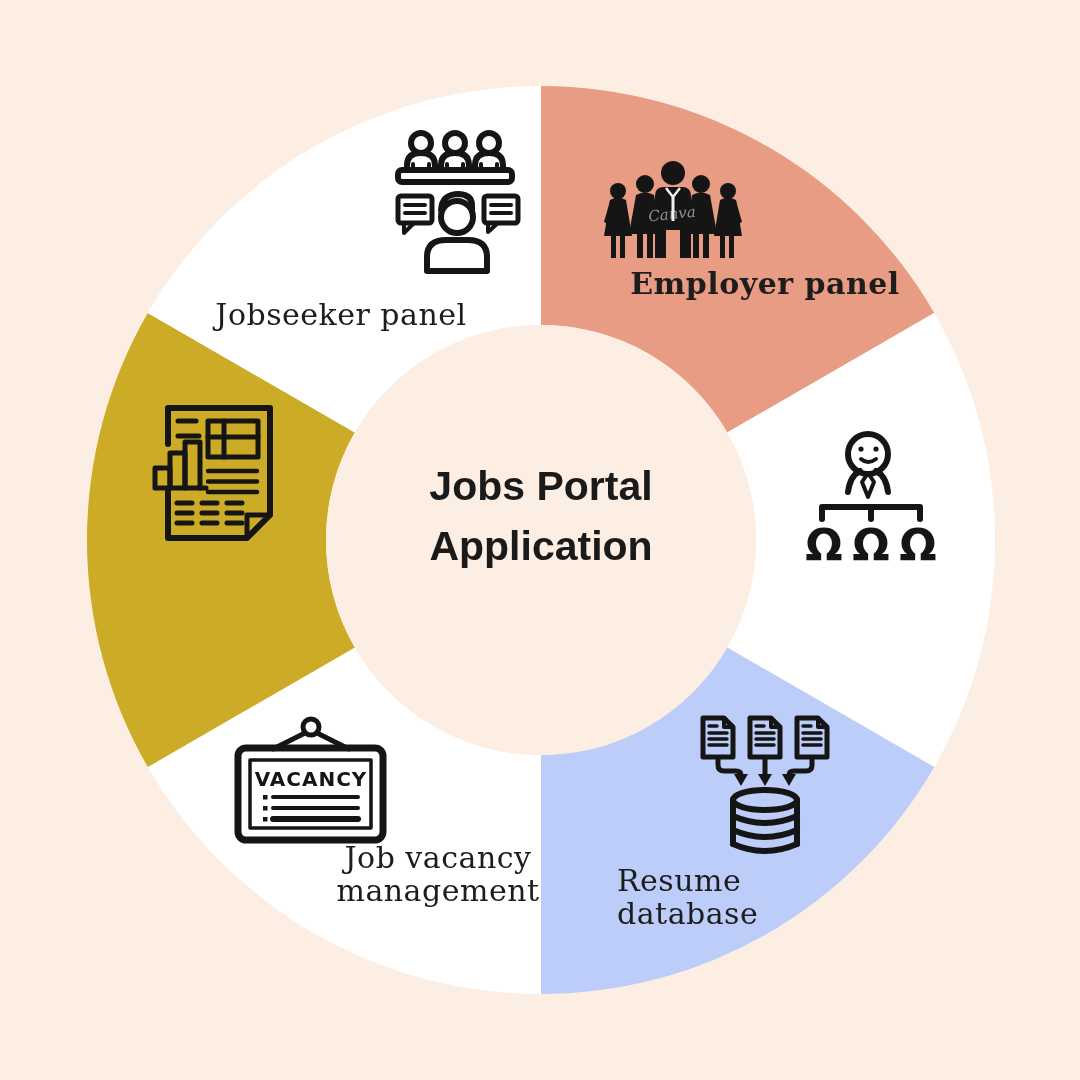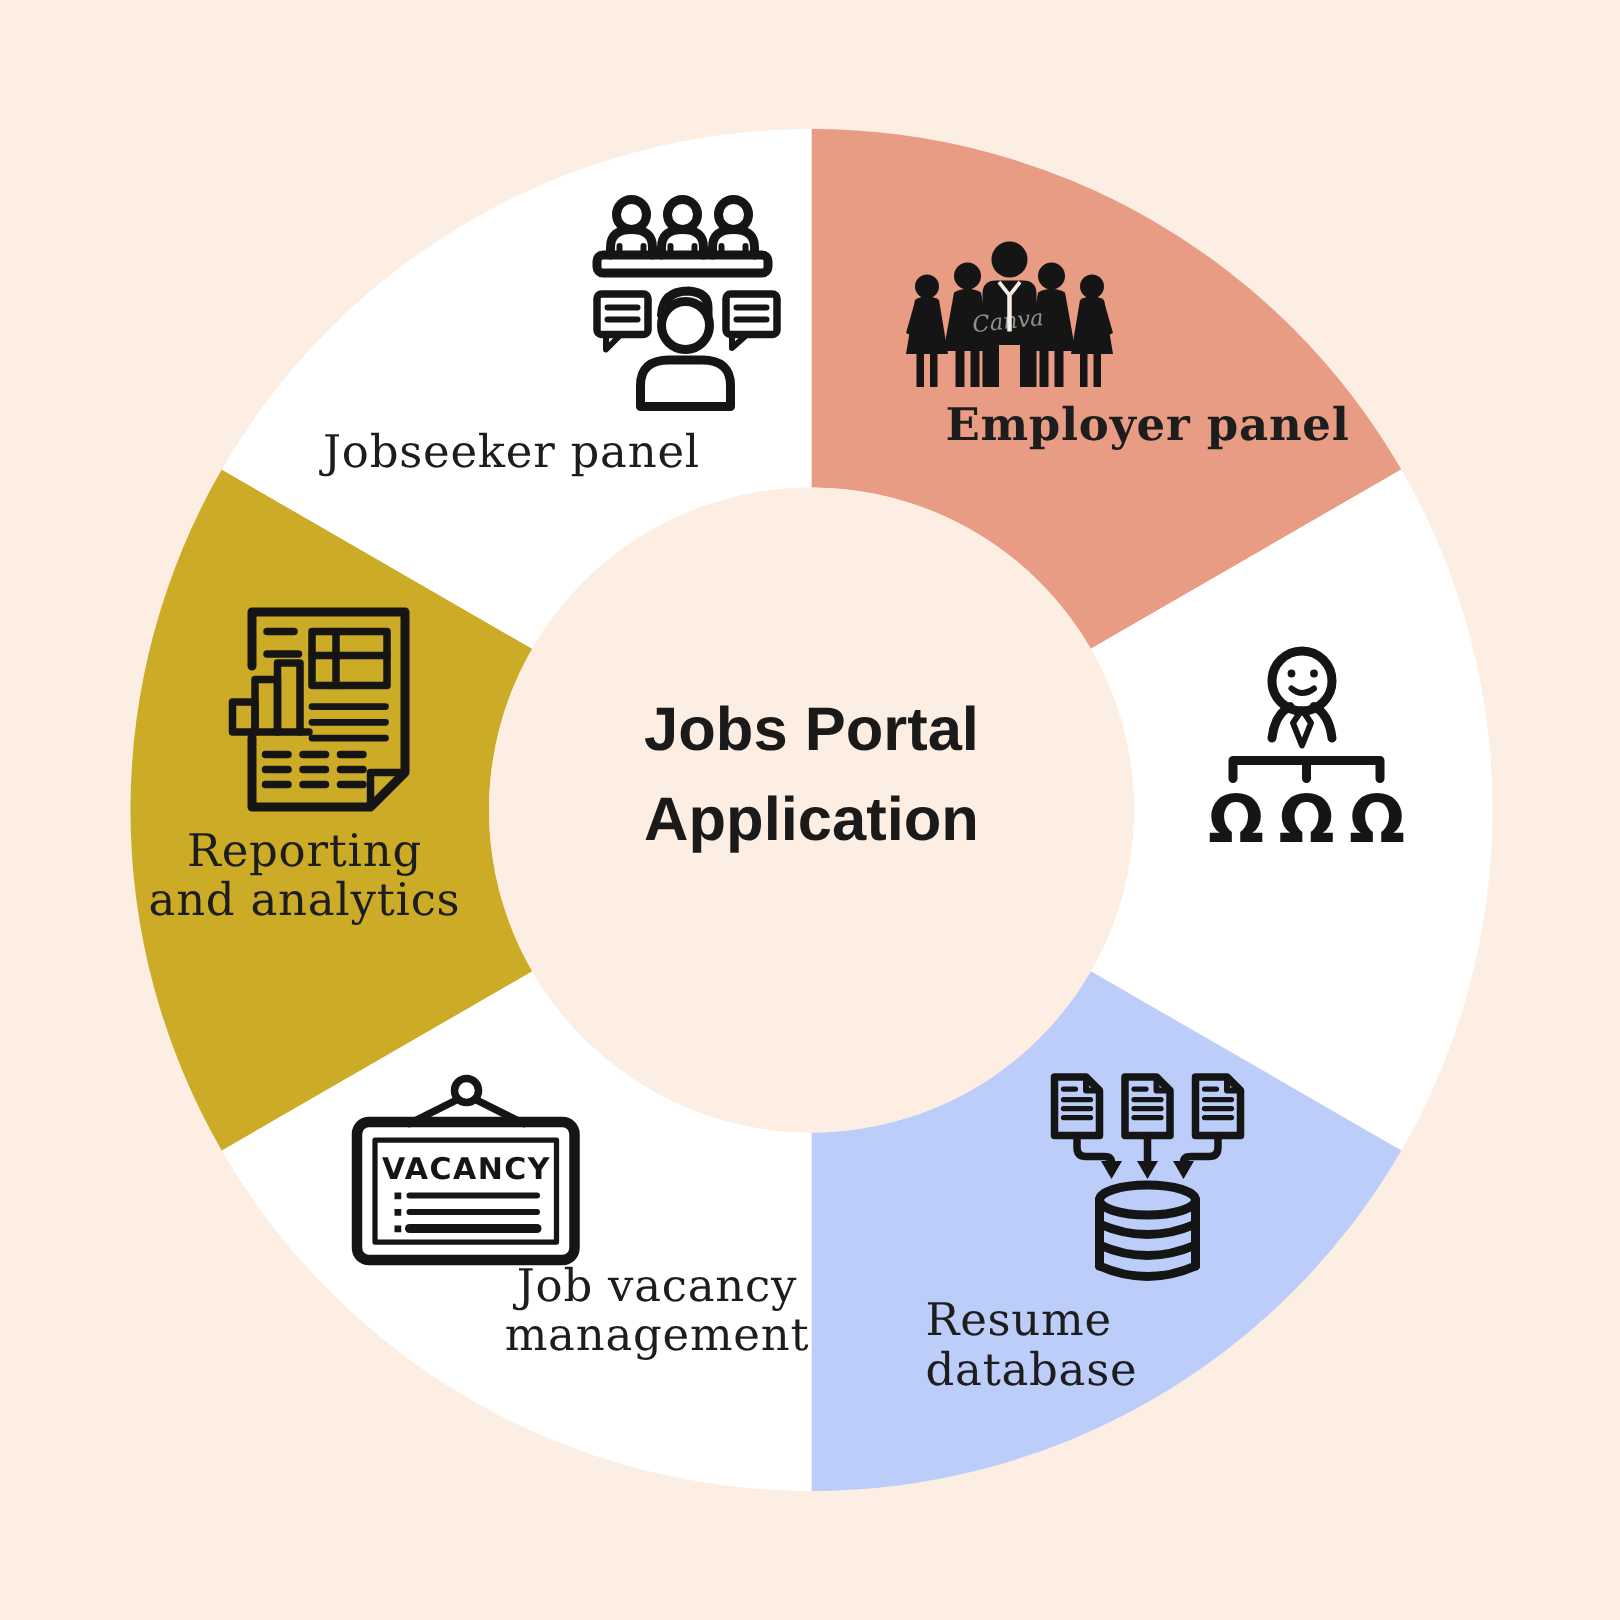--- a/index.html
+++ b/index.html
@@ -9,21 +9,21 @@
 
   .stroke-ic{stroke:#151515;fill:none;stroke-linecap:round;stroke-linejoin:round;}
   .fill-ic{fill:#151515;stroke:none;}
 
   .label{position:absolute;color:#1d1d1d;font-size:30px;line-height:33px;
          letter-spacing:.5px;white-space:nowrap;}
   .label.centered{transform:translateX(-50%);text-align:center;}
 
   .title{position:absolute;left:541px;top:456px;transform:translateX(-50%);
          font-family:"Liberation Sans", sans-serif;font-weight:700;
-         font-size:41px;line-height:60px;color:#1a1a1a;text-align:center;
+         font-size:41px;line-height:60px;color:#1a1a1a;text-align:right;
          white-space:nowrap;}
 
   .sign-text{font-family:"DejaVu Sans", sans-serif;font-weight:bold;
              font-size:20px;letter-spacing:1px;fill:#151515;}
   .omega{font-family:"DejaVu Sans", sans-serif;font-weight:bold;
          font-size:44px;fill:#151515;}
   .watermark{font-family:"DejaVu Serif", serif;font-style:italic;
              font-size:15px;fill:rgba(250,244,238,0.55);}
 </style>
 </head>
@@ -206,33 +206,29 @@
       <path d="M177,523 H192 M202,523 H217 M227,523 H242"></path>
     </g>
   </g>
 </svg>
 
   <div class="title">
     <div>Jobs Portal</div>
     <div>Application</div>
   </div>
 
-  <div class="label centered" style="left:341px;top:285px;text-align:right;">Jobseeker panel</div>
+  <div class="label centered" style="left:341px;top:298px;text-align:right;">Jobseeker panel</div>
 
   <div class="label centered" style="left:765px;top:267px;font-weight:bold;">Employer panel</div>
 
 
   <div class="label centered" style="left:438px;top:841px;">
     <div>Job vacancy</div>
     <div>management</div>
   </div>
 
   <div class="label" style="left:617px;top:864px;">
     <div>Resume</div>
     <div>database</div>
   </div>
 
-  <div class="label centered" style="left:203px;top:551px;">
-    <div>Reporting</div>
-    <div>and analytics</div>
-  </div>
 
 </div>
 
 </body></html>

